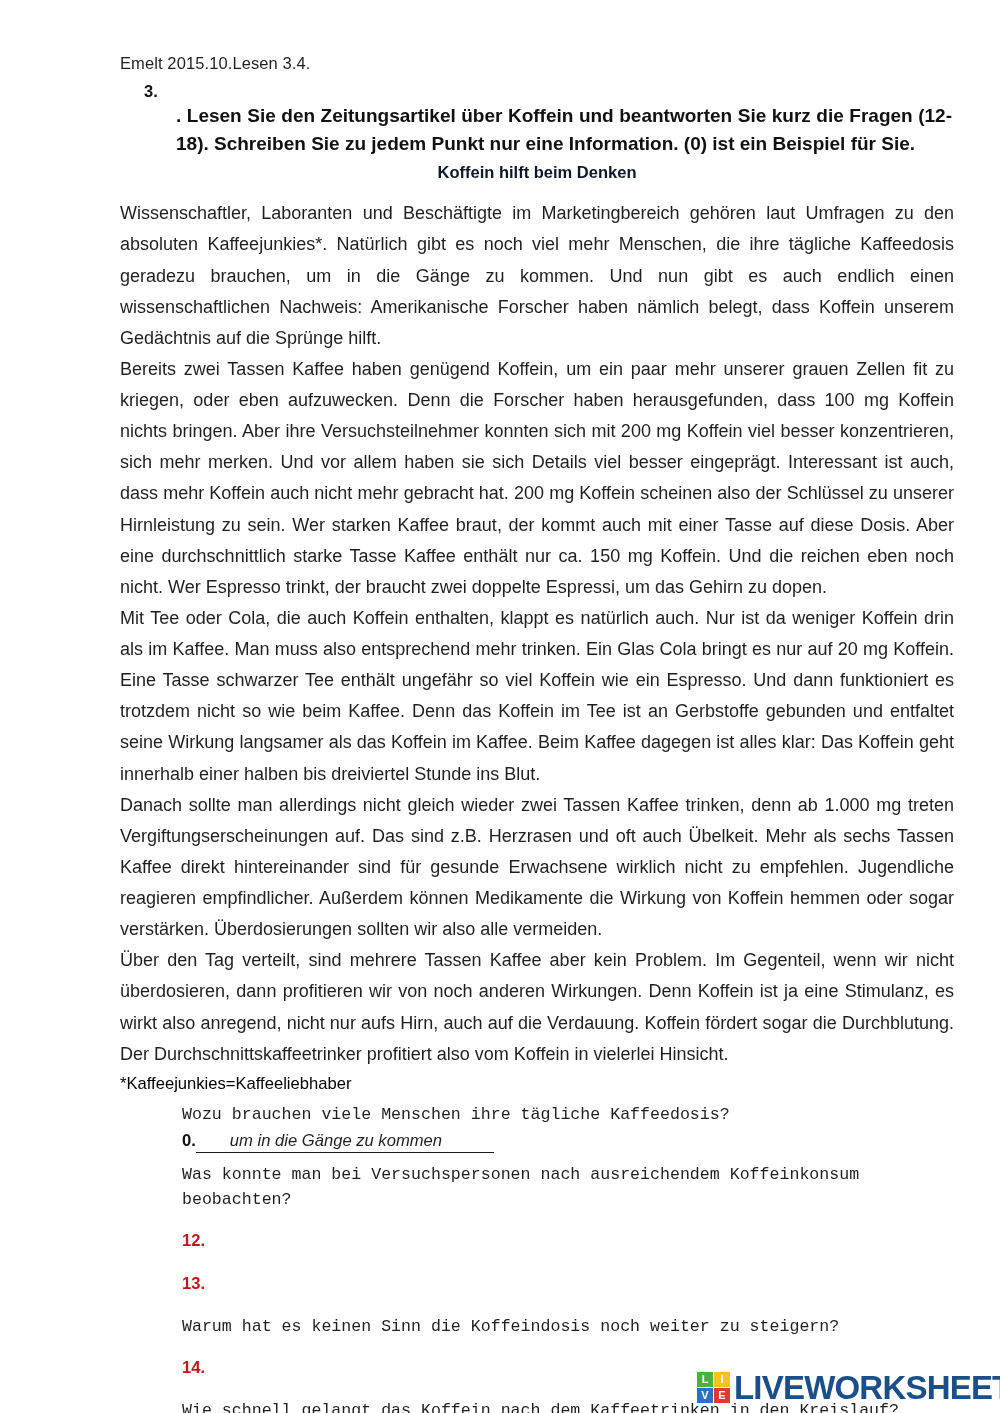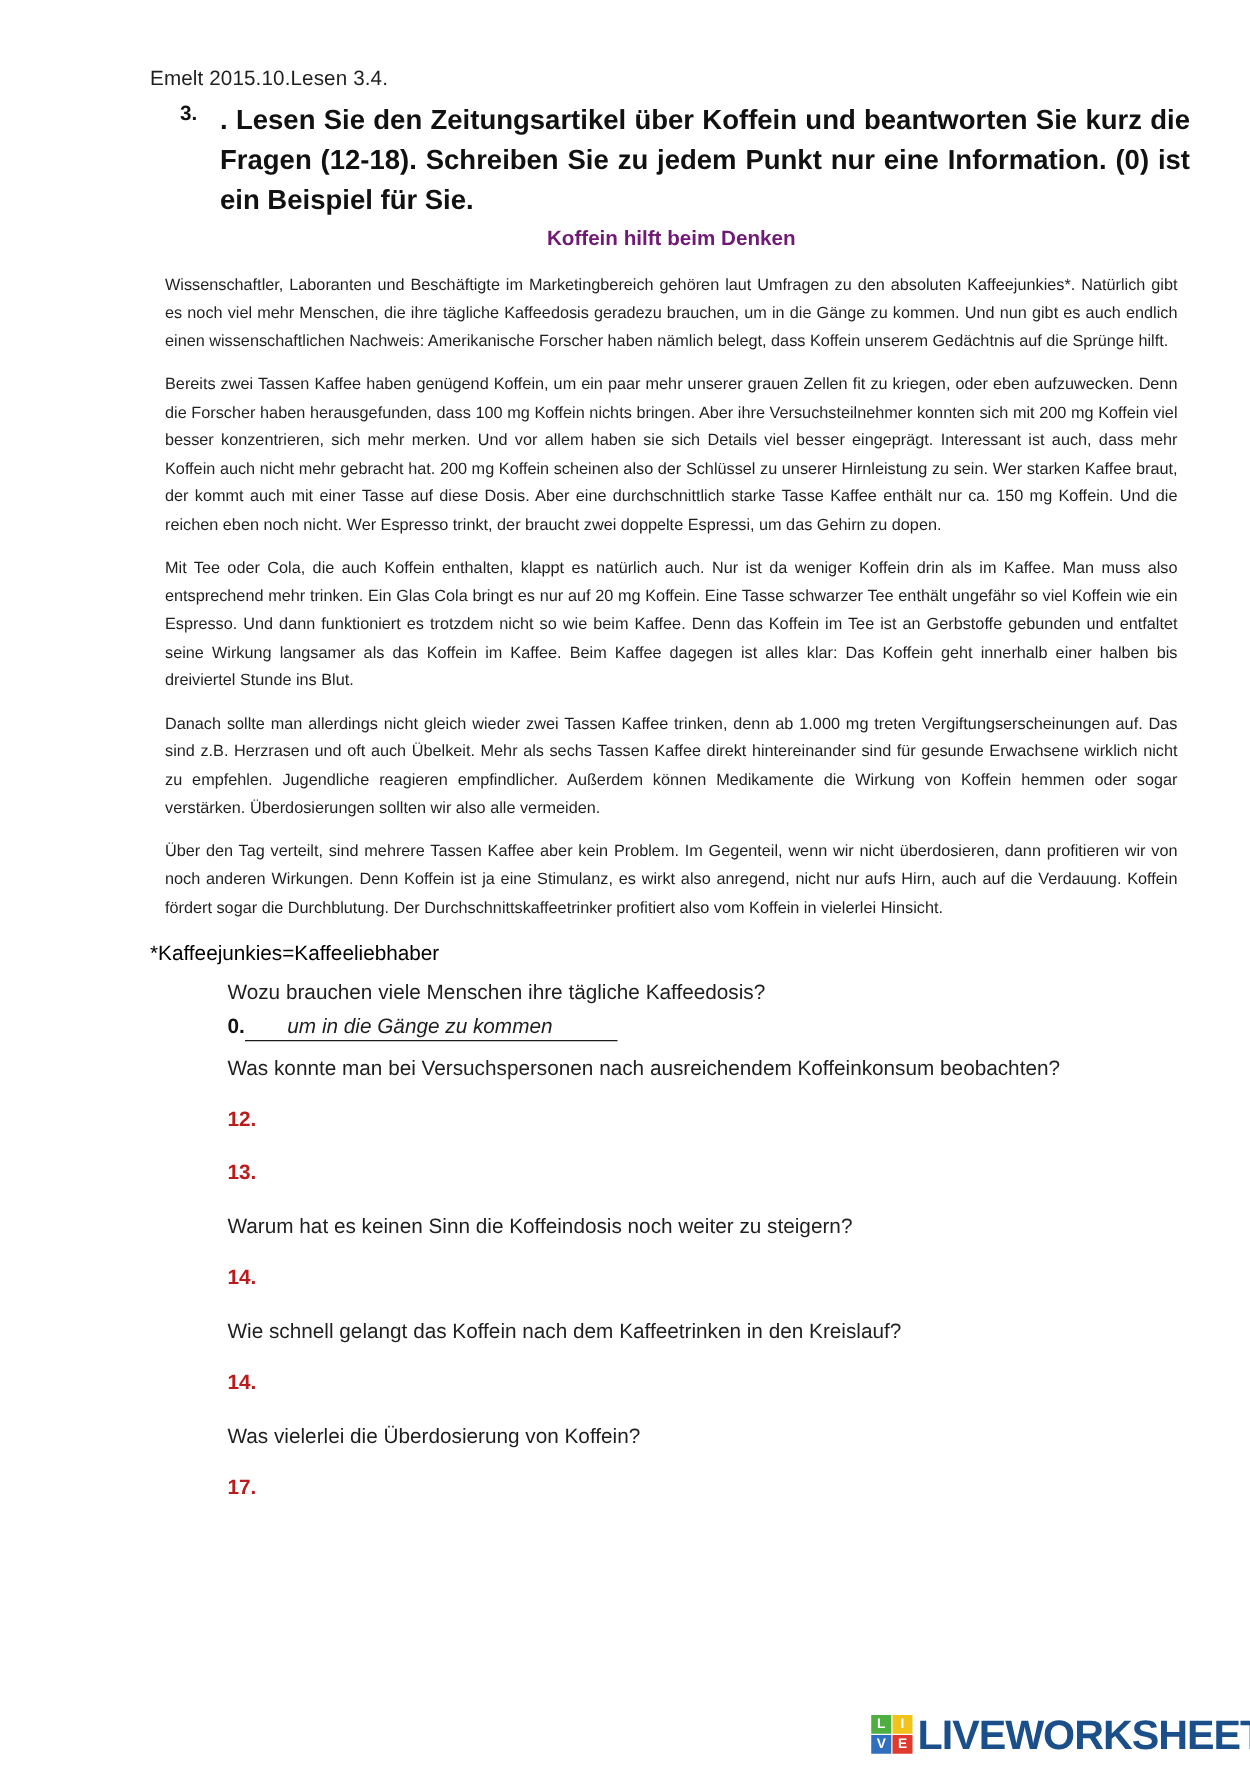--- a/index.html
+++ b/index.html
@@ -39,56 +39,58 @@
   .task-num {
     font-weight: bold;
     font-size: 16.5px;
     line-height: 1.45;
     width: 32px;
     flex: 0 0 32px;
     color: #111;
   }
   .task-text {
     font-weight: bold;
-    font-size: 22px;
+    font-size: 19px;
     line-height: 1.45;
     text-align: justify;
     flex: 1 1 auto;
     color: #111;
     padding-right: 2px;
+    margin-top: 22px;
   }
   .article-title {
     text-align: center;
     font-weight: bold;
     font-size: 16.5px;
     margin: 6px 0 16px 0;
-    color: #701a75;
+    color: #0f172a;
   }
   .para {
-    font-size: 13px;
+    font-size: 18px;
     line-height: 1.73;
     text-align: justify;
-    margin: 12px;
+    margin: 0;
     color: #1f1f1f;
     text-justify: inter-word;
   }
   .footnote {
     font-size: 16.6px;
     line-height: 1.73;
     margin: 0 0 4px 0;
     color: #000000;
   }
   .qblock {
     padding-left: 62px;
   }
   .qtext {
     font-size: 16.6px;
     line-height: 1.5;
     margin: 0 0 16px 0;
     color: #1f1f1f;
+    font-family: Liberation Mono, monospace;
   }
   .qtext.tight {
     margin-bottom: 4px;
   }
   .answer-line {
     display: flex;
     align-items: baseline;
     margin: 0 0 10px 0;
   }
   .answer-num {

